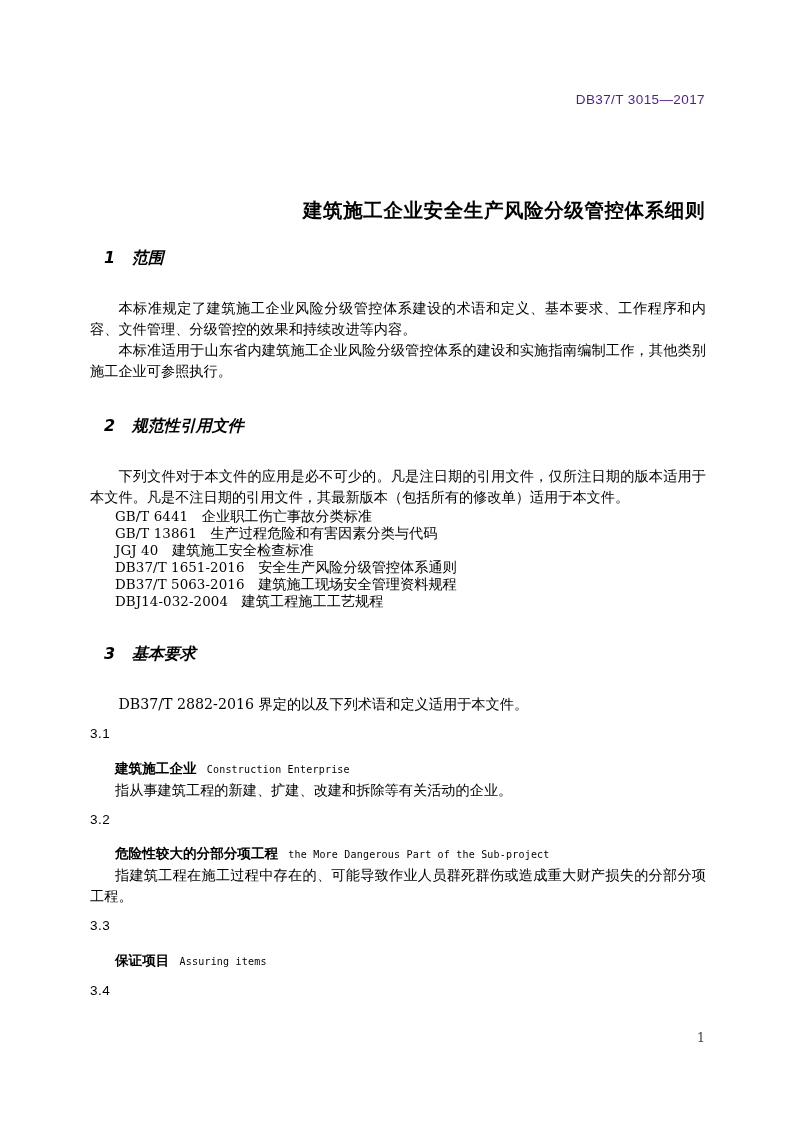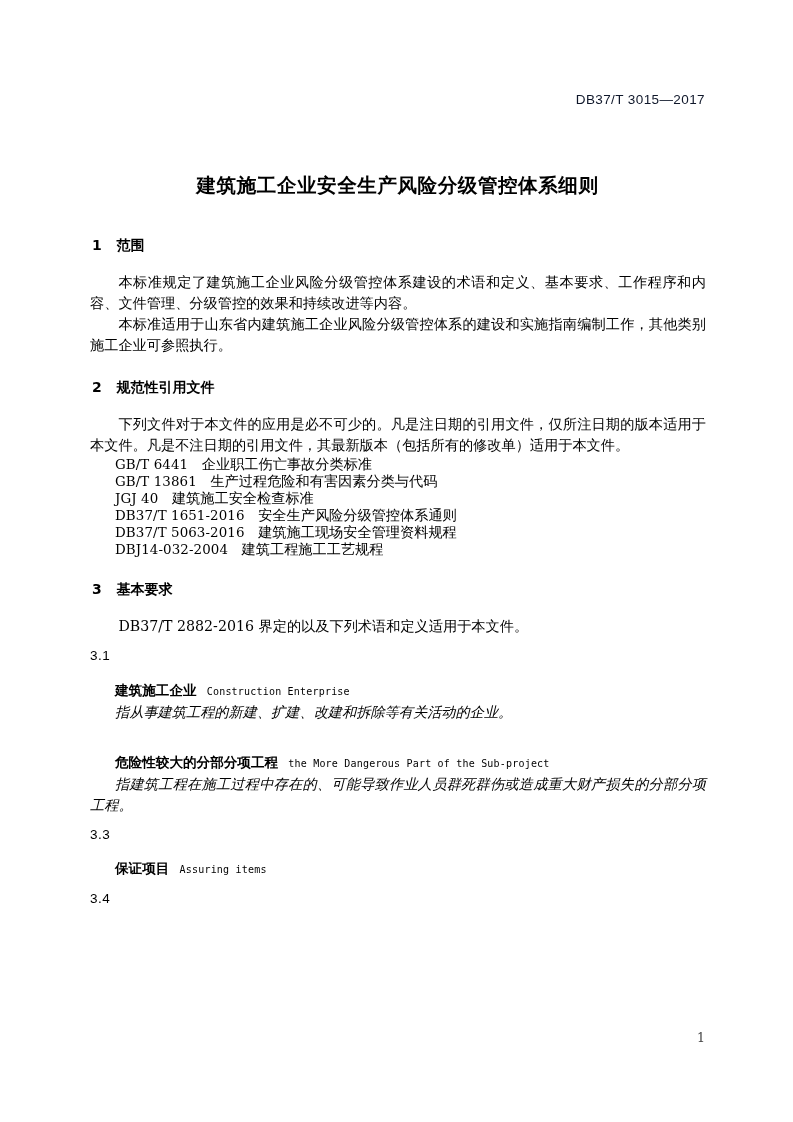--- a/index.html
+++ b/index.html
@@ -28,55 +28,56 @@
   
   .doc-header {
     position: absolute;
     left: 90px;
     top: 92px;
     width: 615px;
     text-align: right;
     font-family: "Liberation Sans", "DejaVu Sans", sans-serif;
     font-size: 13.5px;
     letter-spacing: 0.4px;
-    color: #0f172a;
+    color: #4c1d95;
   }
 
   
   .doc-title {
     position: absolute;
     left: 90px;
-    top: 164px;
+    top: 189px;
     width: 615px;
-    text-align: center;
+    text-align: right;
     font-family: "DejaVu Sans", "Liberation Sans", sans-serif;
     font-weight: bold;
     font-size: 19.5px;
     letter-spacing: 0.6px;
     line-height: 1.3;
     margin-top: 9px;
   }
 
   
   .content {
     position: absolute;
     left: 90px;
     top: 236px;
     width: 616px;
   }
 
   
   .clause-h {
     font-family: "DejaVu Sans", "Liberation Sans", sans-serif;
     font-weight: bold;
-    font-size: 14px;
+    font-size: 16px;
     line-height: 1.0;
-    margin: 2px;
+    margin: 14px;
     padding: 0;
     white-space: pre;
+    font-style: italic;
   }
   .clause-h .num {
     font-weight: bold;
   }
 
   
   .subclause-num {
     font-family: "Liberation Sans", "DejaVu Sans", sans-serif;
     font-size: 13.5px;
     line-height: 1.0;
@@ -131,21 +132,20 @@
     margin-top: 28px;
   }
   .term-def {
     font-family: "DejaVu Serif", "Liberation Serif", serif;
     font-size: 14.2px;
     line-height: 21px;
     margin: 0;
     padding-left: 25px;
     text-align: justify;
     text-justify: inter-ideograph;
-    font-style: italic;
   }
   .term-def.wrapfull {
     padding-left: 0;
     text-indent: 25px;
   }
   .sp-12 { height: 12px; }
   .sp-16 { height: 16px; }
   .sp-18 { height: 18px; }
   .sp-22 { height: 22px; }
 
@@ -210,20 +210,21 @@
 
     <div class="sp-12"></div>
 
     <div class="subclause-num">3.1</div>
     <div class="sp-16"></div>
     <div class="term-line"><span class="term-cn">建筑施工企业</span><span>  </span><span class="term-en">Construction Enterprise</span></div>
     <p class="term-def">指从事建筑工程的新建、扩建、改建和拆除等有关活动的企业。</p>
 
     <div class="sp-12"></div>
 
+    <div class="subclause-num">3.2</div>
     <div class="sp-16"></div>
     <div class="term-line"><span class="term-cn">危险性较大的分部分项工程</span><span>  </span><span class="term-en">the More Dangerous Part of the Sub-project</span></div>
     <p class="term-def wrapfull">指建筑工程在施工过程中存在的、可能导致作业人员群死群伤或造成重大财产损失的分部分项工程。</p>
 
     <div class="sp-12"></div>
 
     <div class="subclause-num">3.3</div>
     <div class="sp-16"></div>
     <div class="term-line"><span class="term-cn">保证项目</span><span>  </span><span class="term-en">Assuring items</span></div>
 

